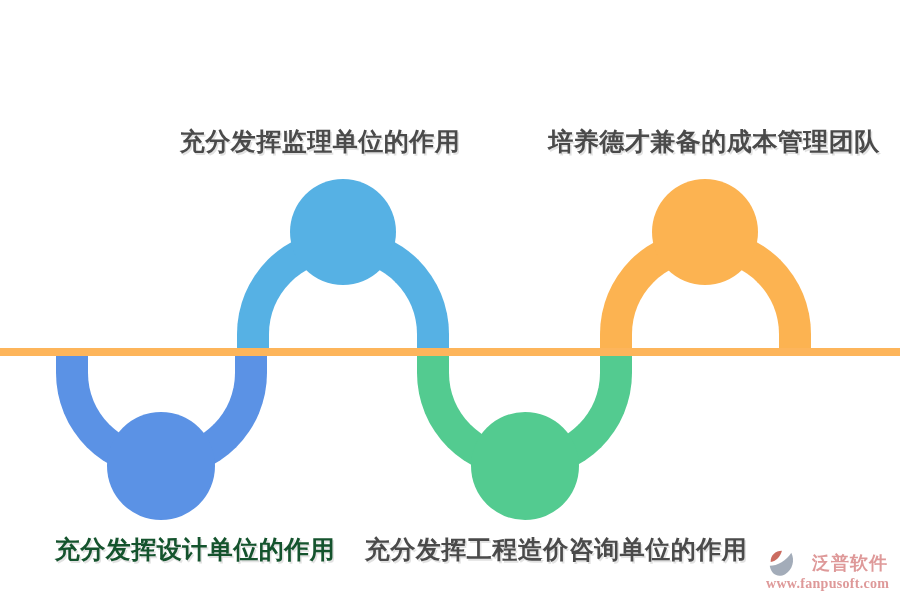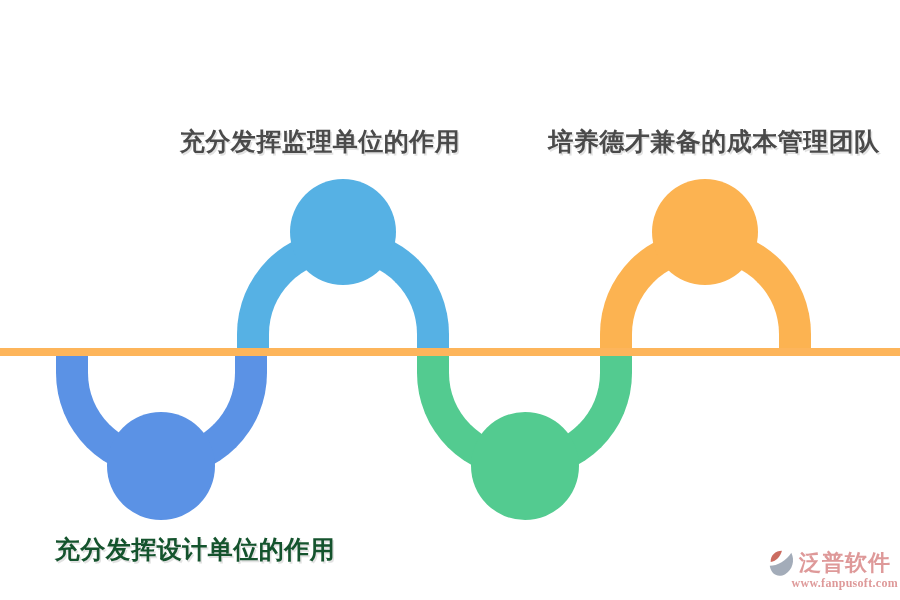--- a/index.html
+++ b/index.html
@@ -74,32 +74,32 @@
     width: 132px;
     z-index: 7;
     opacity: 0.9;
   }
   .wm-row {
     display: flex;
     align-items: center;
   }
   .wm-icon { width: 30px; height: 30px; flex: 0 0 30px; }
   .wm-brand {
-    font-size: 22px;
+    font-size: 18px;
     font-weight: bold;
     letter-spacing: 1px;
-    margin-left: 3px;
+    margin-left: 16px;
     white-space: nowrap;
   }
   .wm-url {
     font-family: "Liberation Serif", "DejaVu Serif", serif;
-    font-size: 12px;
+    font-size: 14px;
     font-weight: bold;
     letter-spacing: 0.3px;
-    text-align: right;
+    text-align: left;
     margin-top: -2px;
     white-space: nowrap;
   }
 </style>
 </head>
 <body>
 
 <div class="stage">
 
   <div class="tube ushape" id="tube-design" style="border-color: rgb(91, 146, 229);"></div>
@@ -112,20 +112,21 @@
   <div class="node-circle" id="circle-consulting" style="background-color: rgb(83, 203, 144);"></div>
 
   <div class="tube arch" id="tube-team" style="border-color: rgb(252, 179, 81);"></div>
   <div class="node-circle" id="circle-team" style="background-color: rgb(252, 179, 81);"></div>
 
   <div class="baseline" style="background-color: rgb(253, 181, 91);"></div>
 
   <div class="node-label" id="label-supervision" style="color: rgb(74, 74, 74);">充分发挥监理单位的作用</div>
   <div class="node-label" id="label-team" style="color: rgb(74, 74, 74); margin-left: 12px;">培养德才兼备的成本管理团队</div>
   <div class="node-label" id="label-design" style="color: #14532d;">充分发挥设计单位的作用</div>
+  <div class="node-label" id="label-consulting" style="color: rgb(74, 74, 74);">充分发挥工程造价咨询单位的作用</div>
 
   <div class="watermark">
     <div class="wm-row">
       <svg class="wm-icon" viewBox="0 0 32 32">
         <path d="M4 19 C12 19 22 13 27 5 C31 13 28.5 23 20.5 28 C13 32 5.5 28.5 4 19 Z" style="fill: rgb(154, 164, 178);"></path>
         <path d="M5 15 C4.5 8 10 3 17 3 C15.5 9 11 14 5 15 Z" style="fill: rgb(198, 91, 78);"></path>
       </svg>
       <span class="wm-brand" style="color: rgb(219, 143, 143);">泛普软件</span>
     </div>
     <div class="wm-url" style="color: rgb(219, 143, 143);">www.fanpusoft.com</div>

